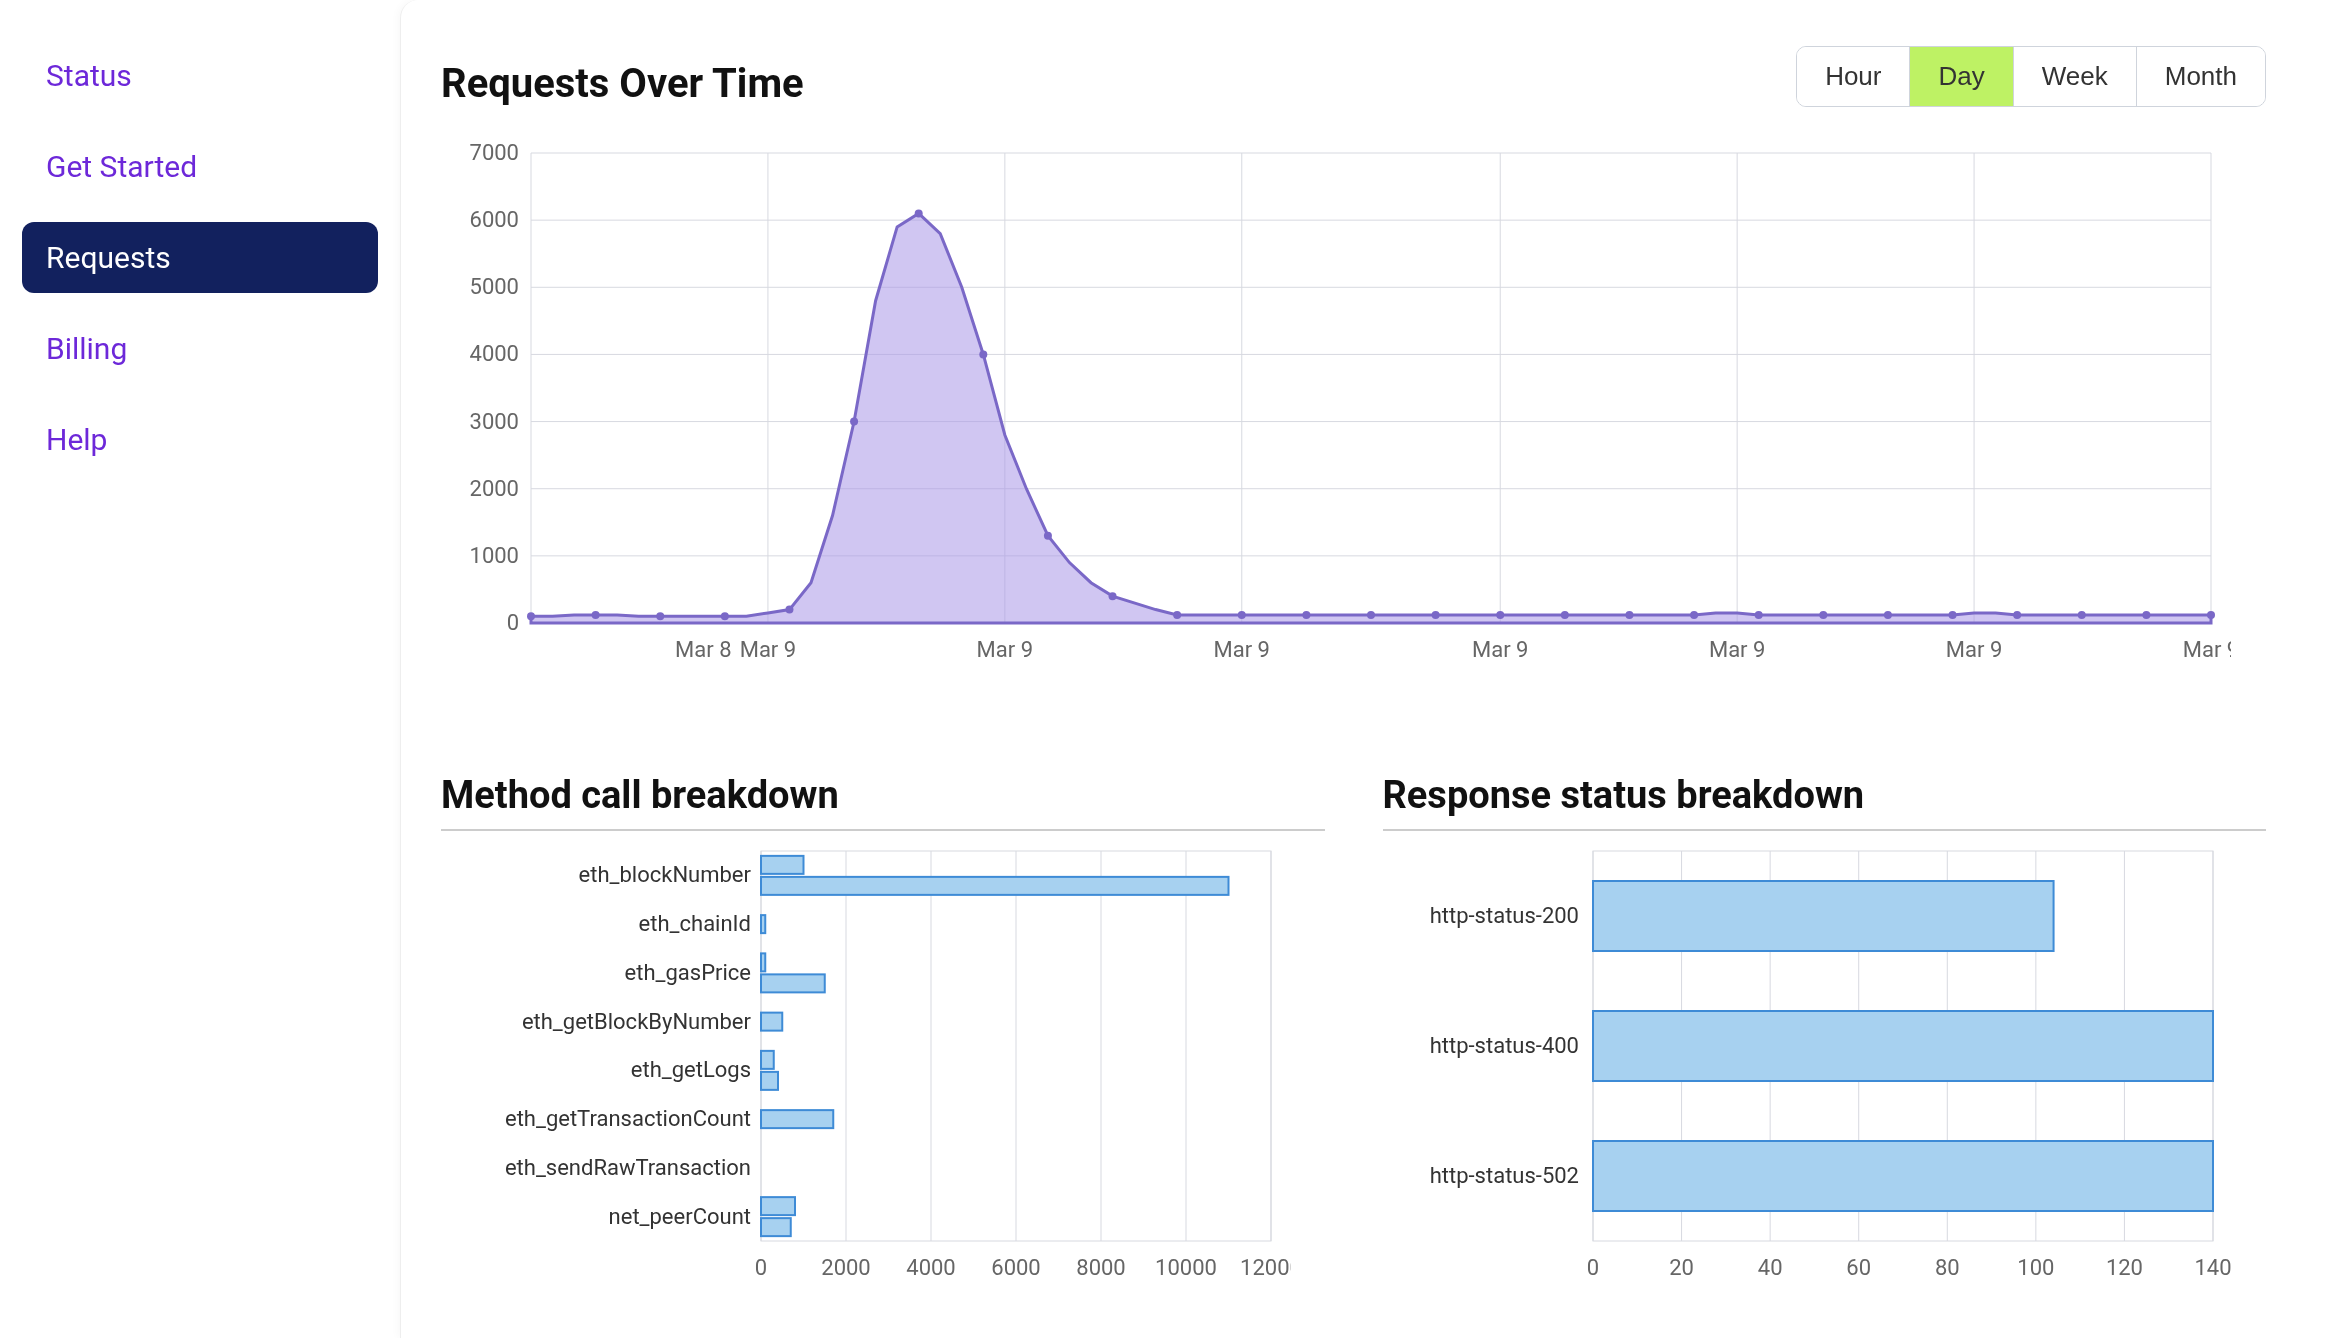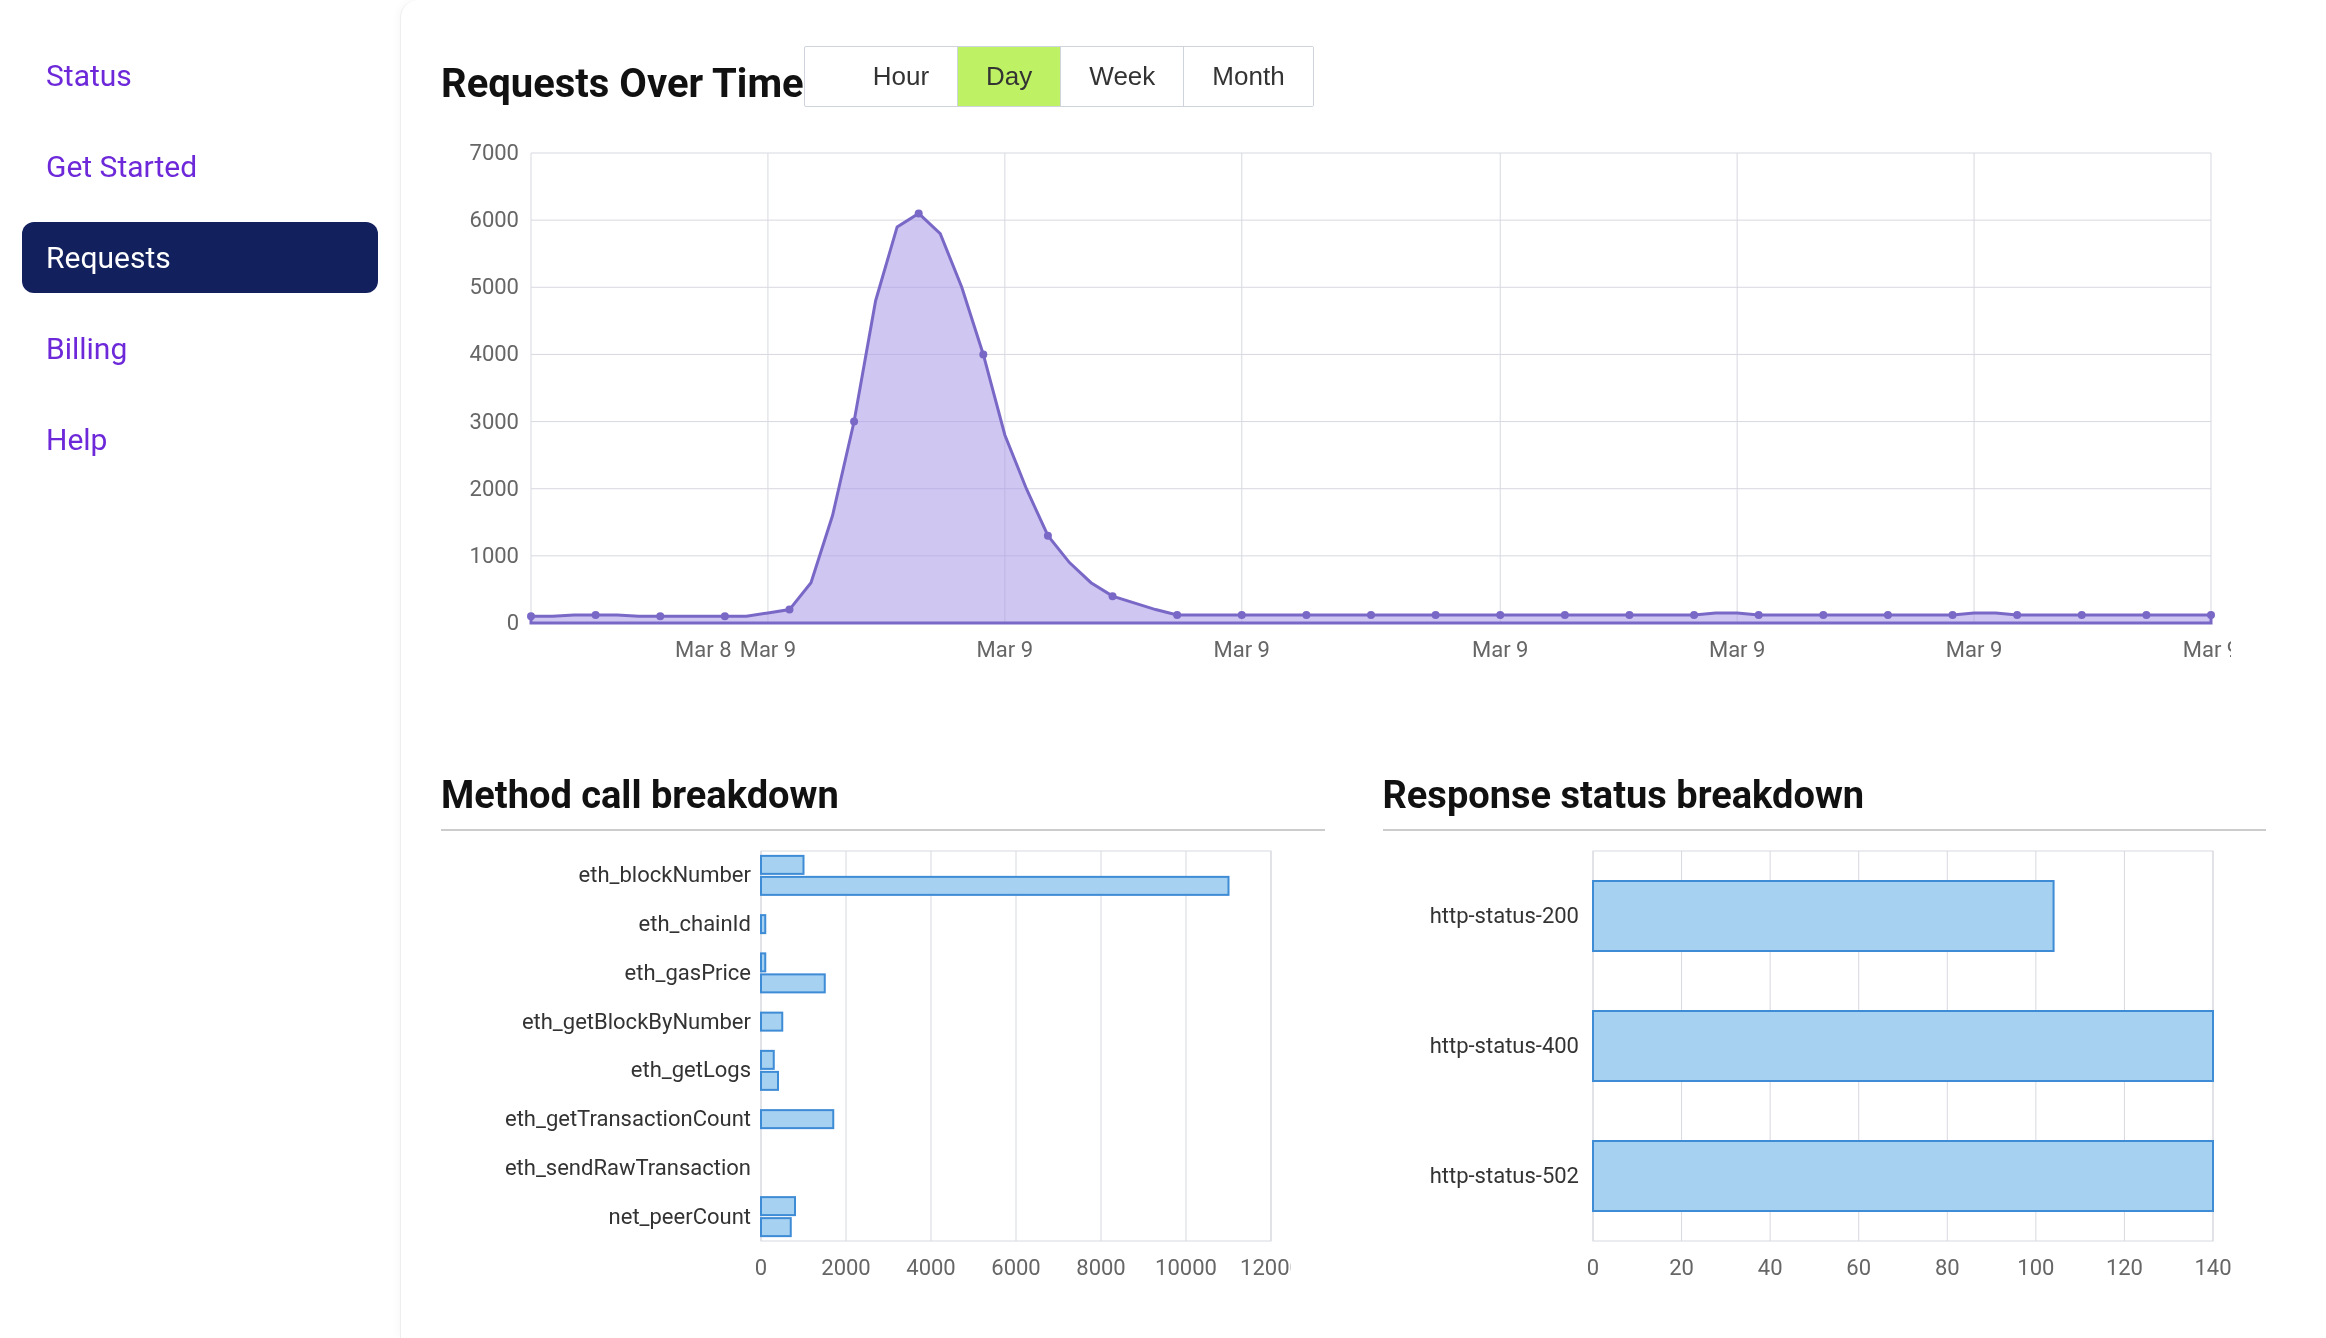--- a/index.html
+++ b/index.html
@@ -7,23 +7,23 @@
   body { display: flex; background: #fff; width: 2326px; height: 1338px; }
 
   
   .sidebar { width: 400px; flex: 0 0 400px; padding: 40px 22px; }
   .nav-item { font-size: 30px; padding: 18px 24px; border-radius: 12px; cursor: pointer; margin-bottom: 20px; color: #6d28d9; }
   .nav-item.active { background: #12215e; color: #fff; font-weight: 400; }
 
   
   .main { flex: 1; padding: 40px 60px 40px 40px; background: #fff; border-left: 1px solid #eee; border-top-left-radius: 18px; box-shadow: -2px 0 8px rgba(0,0,0,0.03); position: relative; height: 100%; overflow: hidden;}
   .section-top { position: relative; }
-  .top-header { display: flex; align-items: center; }
+  .top-header { display: flex; justify-content: space-between; align-items: center; gap: 34px; }
   .chart-title { font-size: 40px; font-weight: 700; margin: 20px 0 6px; }
-  .time-toggle { display: inline-flex; border: 1px solid #cfd4dc; border-radius: 2px; overflow: hidden; padding-left: 40px; }
+  .time-toggle { display: inline-flex; border: 1px solid #cfd4dc; border-radius: 10px; overflow: hidden; }
   .time-toggle button { border: none; background: #fff; padding: 14px 28px; font-size: 26px; color: #333; cursor: pointer; border-left: 1px solid #cfd4dc; }
   .time-toggle button:first-child { border-left: none; }
   .time-toggle button.active { background: #bef264; }
 
   
   .chart-wrap { margin-top: 30px; }
   svg { display: block; }
 
   .bottom-row { display: flex; gap: 58px; margin-top: 40px; }
   .bottom-col { flex: 1; }

